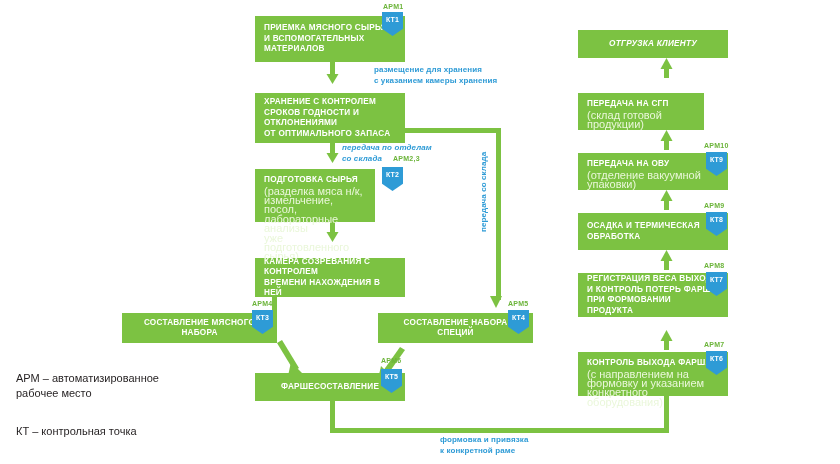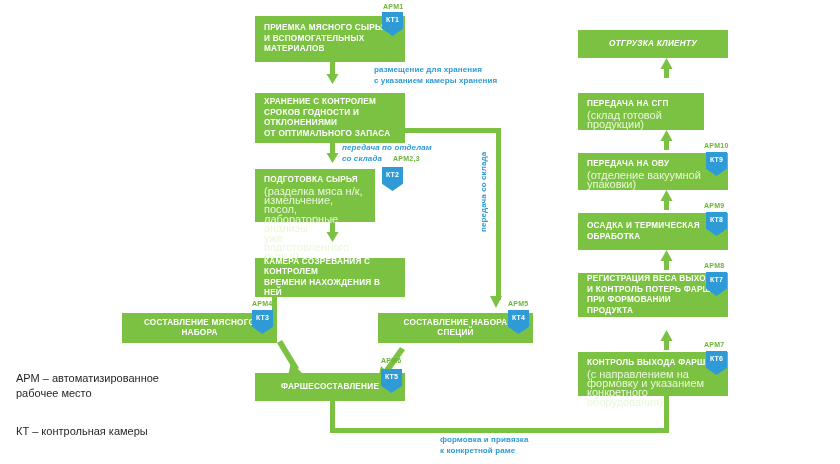--- a/index.html
+++ b/index.html
@@ -232,15 +232,15 @@
   <div class="box" style="left:578px;top:352px;width:150px;height:44px;justify-content:flex-start;">
     <div class="title">КОНТРОЛЬ ВЫХОДА ФАРША</div>
     <div class="sub">(с направлением на
 формовку и указанием
 конкретного оборудования)</div>
   </div>
   <div class="kt" style="left:706px;top:351px;">КТ6</div>
 
   <div class="legend" style="left:16px;top:371px;">АРМ – автоматизированное
 рабочее место</div>
-  <div class="legend" style="left:16px;top:424px;">КТ – контрольная камеры</div>
+  <div class="legend" style="left:16px;top:424px;">КТ – контрольная точка</div>
 
 </div>
 
 </body></html>

